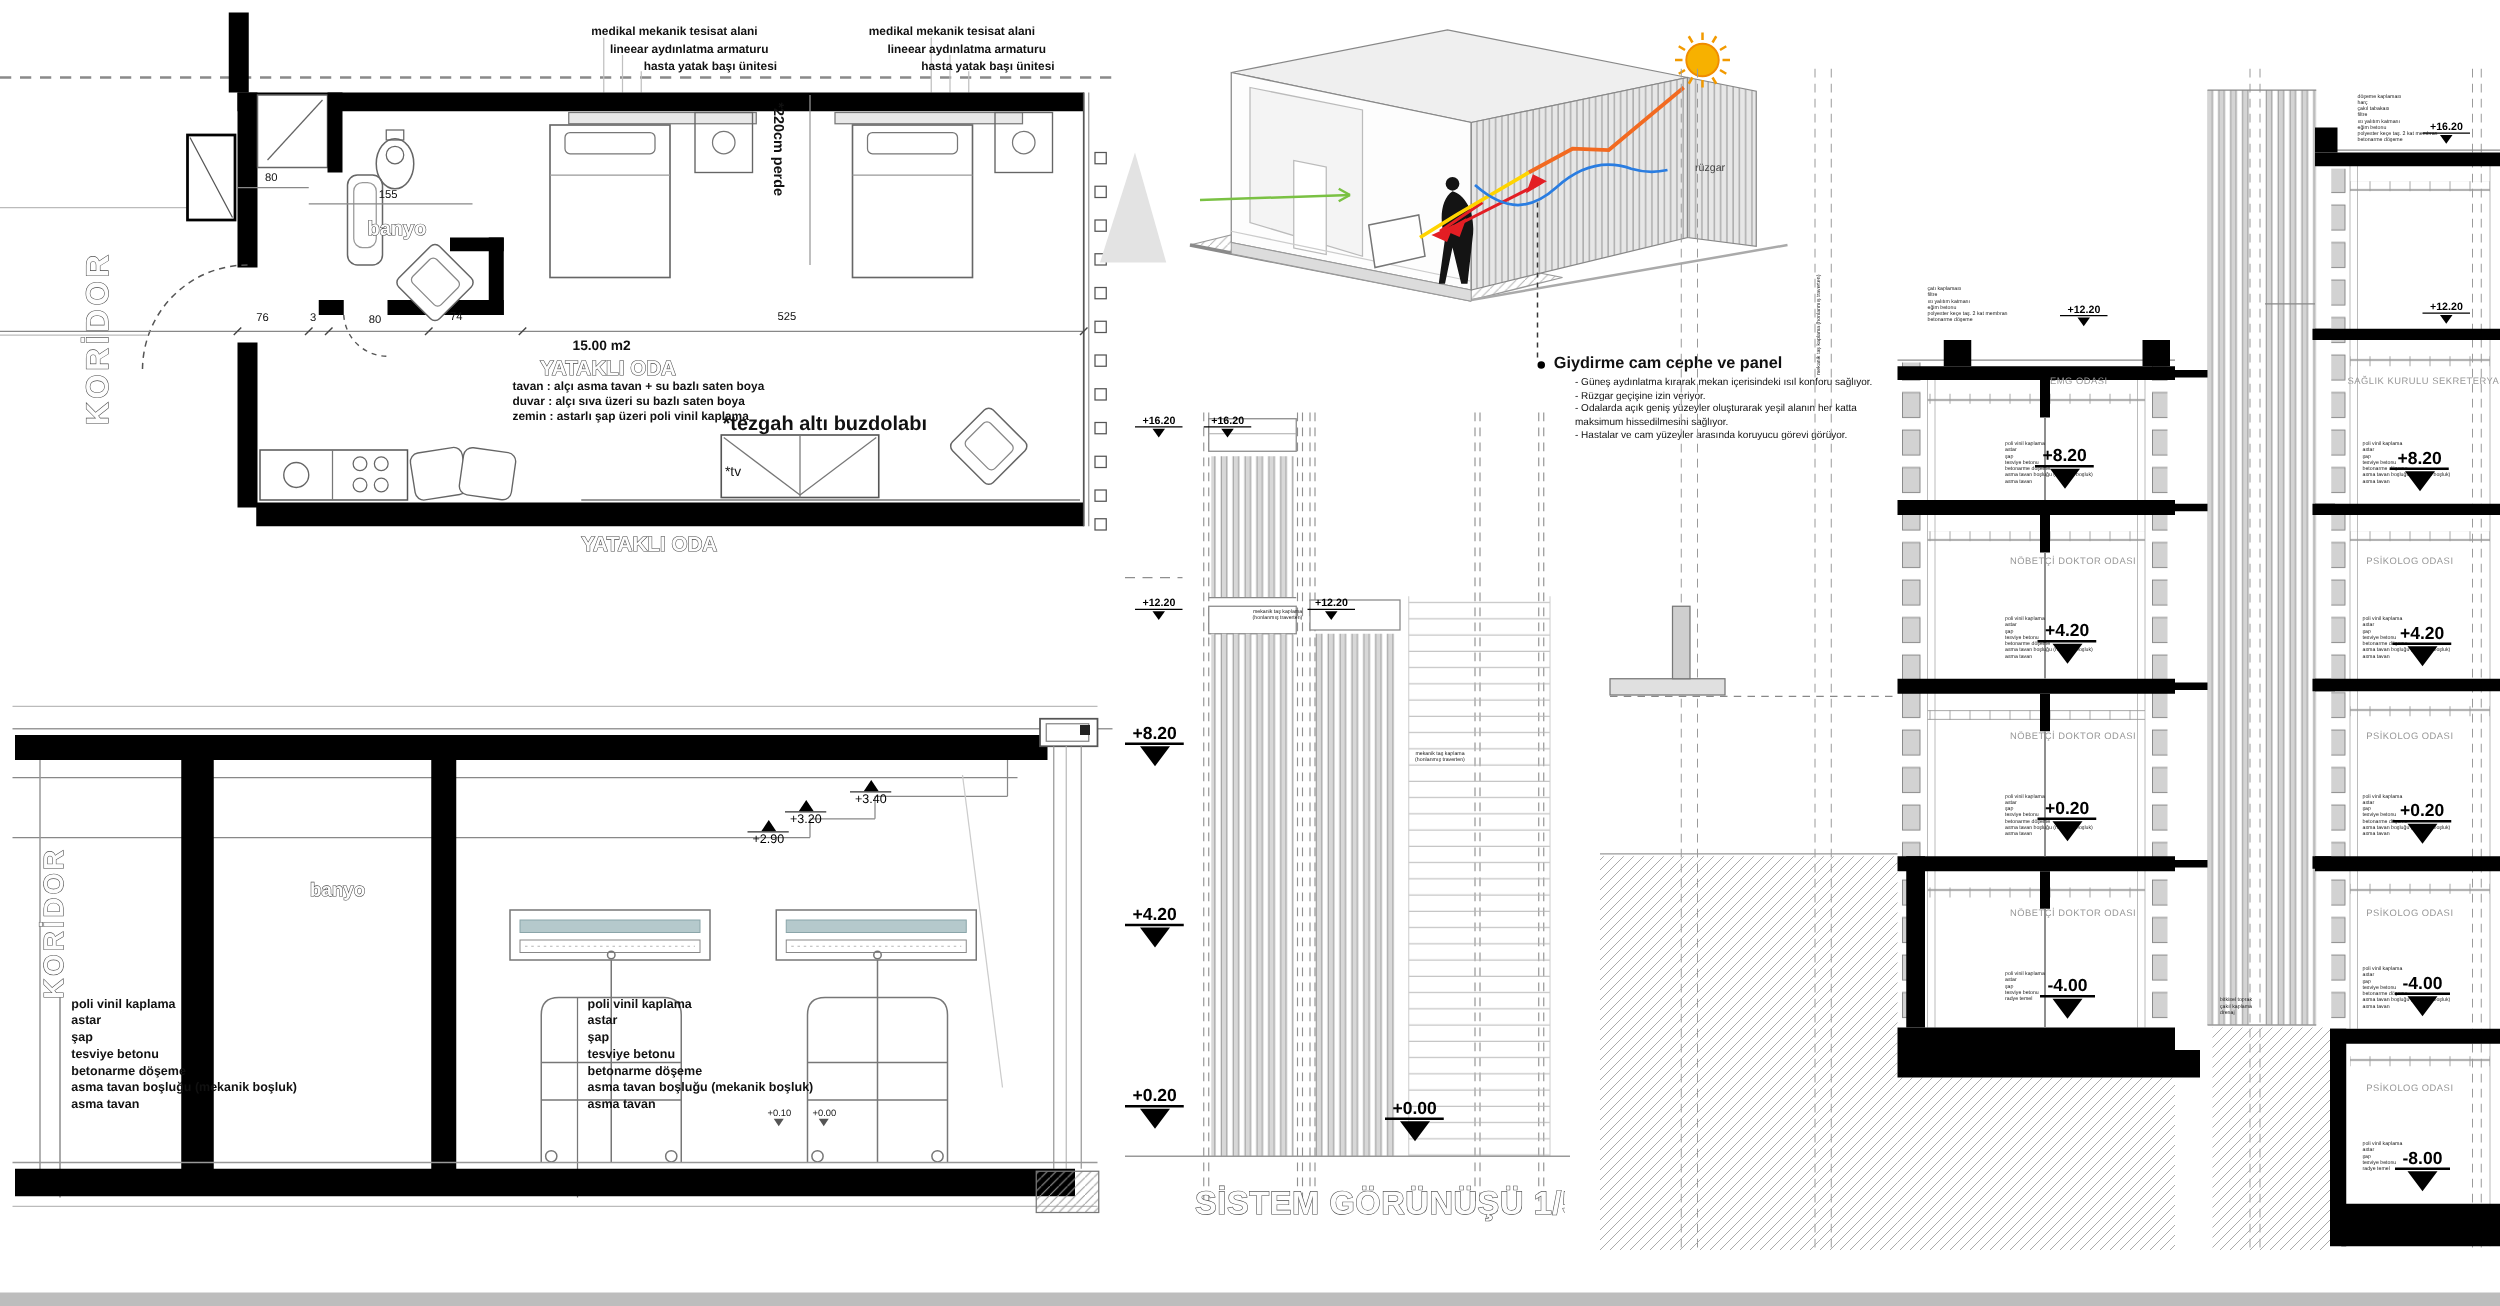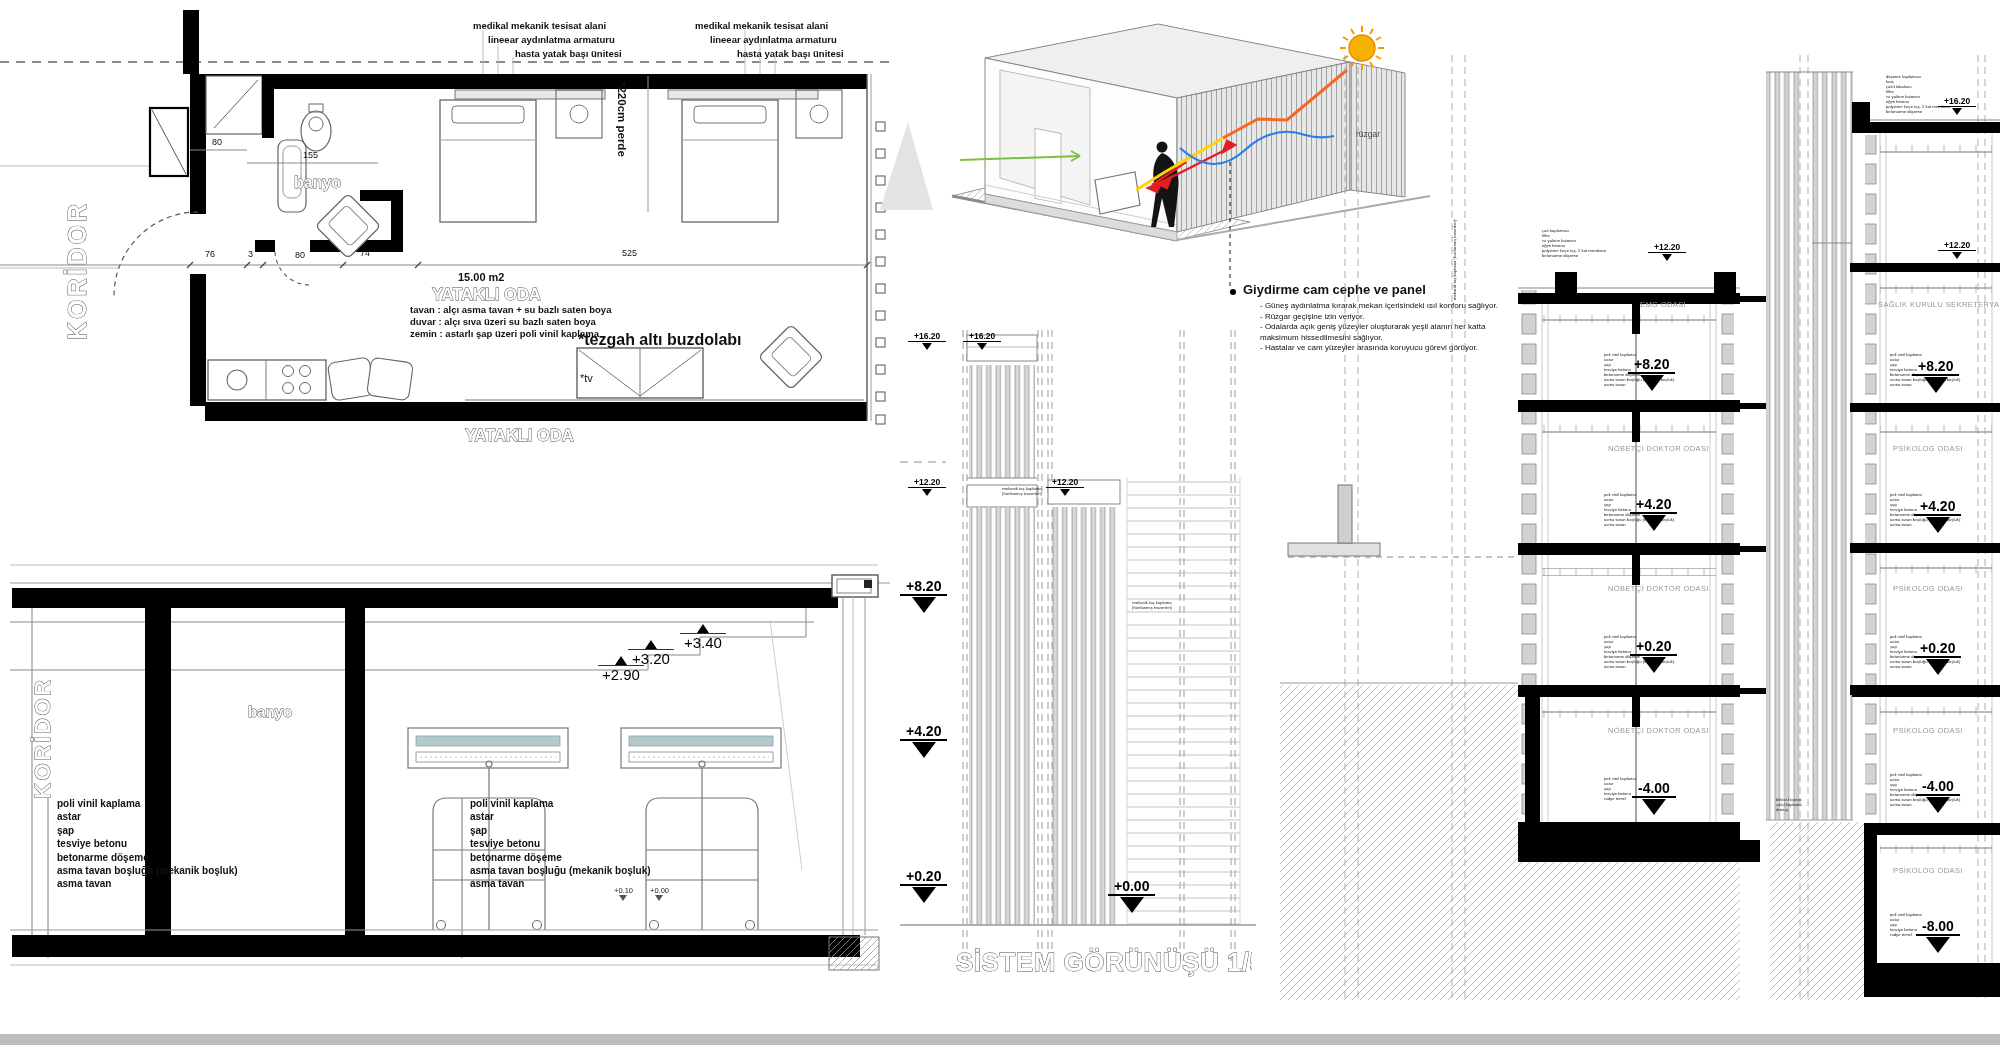--- a/index.html
+++ b/index.html
@@ -18,21 +18,21 @@
   .lvl{position:absolute;display:flex;flex-direction:column;align-items:center;color:#000}
   .lvl .lb{font-weight:bold;border-bottom:2px solid #000;padding:0 6px 0;white-space:nowrap}
   .lvl .tri{width:0;height:0;margin-top:1px}
   .lvl-b .lb{font-size:14px}
   .lvl-b .tri{border:12px solid transparent;border-bottom:0;border-top:16px solid #000}
   .lvl-s .lb{font-size:8.5px;border-bottom-width:1px}
   .lvl-s .tri{border:5px solid transparent;border-bottom:0;border-top:7px solid #000}
   
   .lvlu{position:absolute;display:flex;flex-direction:column;align-items:center;color:#000}
   .lvlu .tri{width:0;height:0;border:6px solid transparent;border-top:0;border-bottom:9px solid #000}
-  .lvlu .lb{font-size:15px;border-top:1.2px solid #333;padding:0 4px;white-space:nowrap}
+  .lvlu .lb{font-size:10px;border-top:1.2px solid #333;padding:0 4px;white-space:nowrap}
   .lvlxs{position:absolute;display:flex;flex-direction:column;align-items:center;color:#222}
   .lvlxs .lb{font-size:7.5px;white-space:nowrap}
   .lvlxs .tri{width:0;height:0;border:4px solid transparent;border-bottom:0;border-top:6px solid #555}
   .vert{writing-mode:vertical-rl}
   #bottom-strip{left:0;top:1034px;width:2000px;height:11px;background:#bdbdbd}
 </style>
 </head>
 <body>
 
 <div id="sheet">

